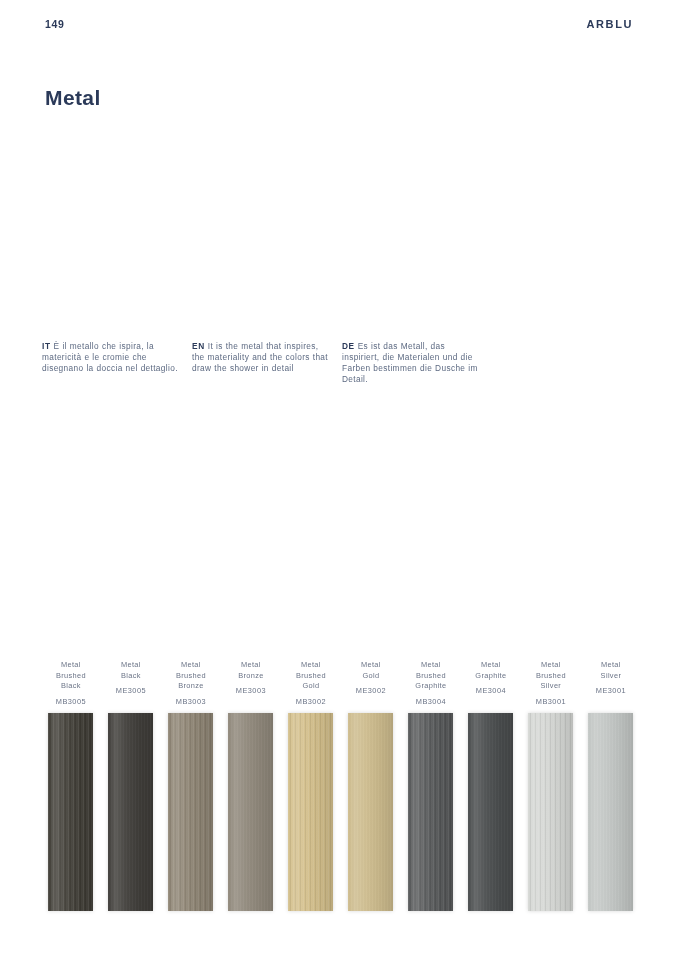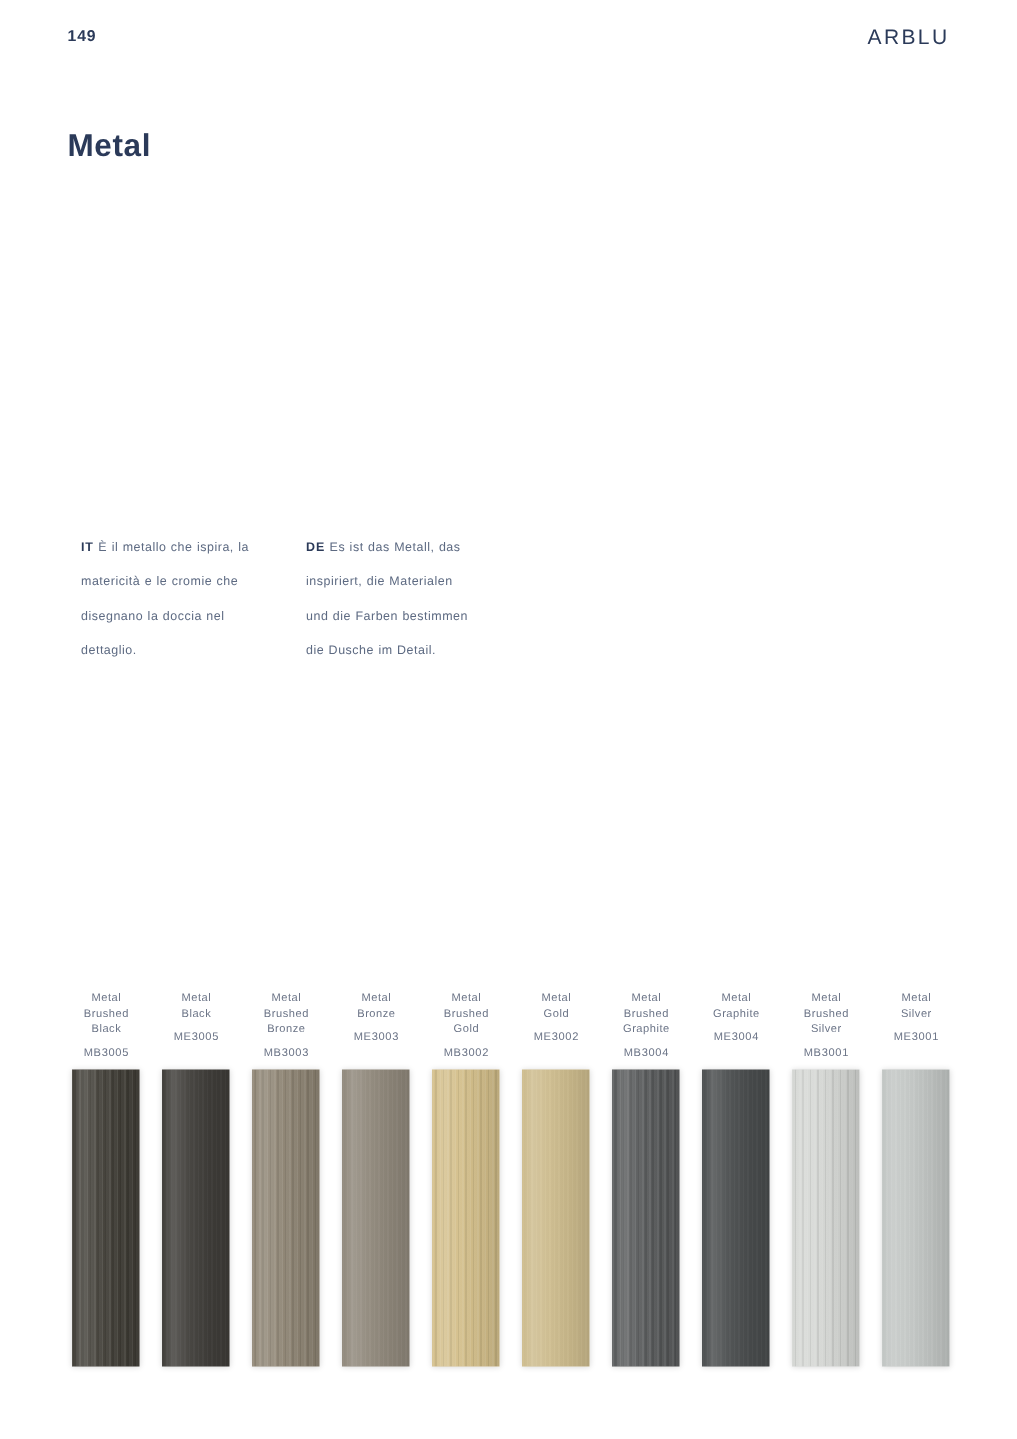--- a/index.html
+++ b/index.html
@@ -27,22 +27,22 @@
     align-items: center;
     justify-content: space-between;
   }
   .page-number {
     font-size: 10.5px;
     font-weight: 700;
     letter-spacing: 0.6px;
     color: #2b3a59;
   }
   .brand-mark {
-    font-size: 14px;
-    font-weight: 400;
+    font-size: 11px;
+    font-weight: 700;
     letter-spacing: 1.6px;
     color: #2b3a59;
   }
 
   
   #page-title {
     position: absolute;
     top: 86px;
     left: 45px;
     font-size: 21px;
@@ -59,23 +59,23 @@
     left: 42px;
     width: 600px;
     display: flex;
   }
   .desc-col {
     width: 150px;
     box-sizing: border-box;
     padding-right: 12px;
   }
   .desc-col p {
-    margin: 12px;
+    margin: 0;
     font-size: 8.3px;
-    line-height: 23px;
+    line-height: 11px;
     letter-spacing: 0.35px;
     color: #5d6a82;
     word-spacing: 0.3px;
   }
   .lang-tag {
     font-weight: 700;
     color: #2b3a59;
     letter-spacing: 0.6px;
     margin-right: 3px;
   }
@@ -176,20 +176,23 @@
 </div>
 
 <h1 id="page-title">Metal</h1>
 
 <div id="description-block">
 
   <div class="desc-col">
     <p><span class="lang-tag">IT</span><span>È il metallo che ispira, la matericità e le cromie che disegnano la doccia nel dettaglio.</span></p>
   </div>
 
+  <div class="desc-col">
+    <p><span class="lang-tag">EN</span><span>It is the metal that inspires, the materiality and the colors that draw the shower in detail</span></p>
+  </div>
 
   <div class="desc-col">
     <p><span class="lang-tag">DE</span><span>Es ist das Metall, das inspiriert, die Materialen und die Farben bestimmen die Dusche im Detail.</span></p>
   </div>
 
 
 </div>
 
 <div id="swatch-strip">
     <div class="swatch-cell">

